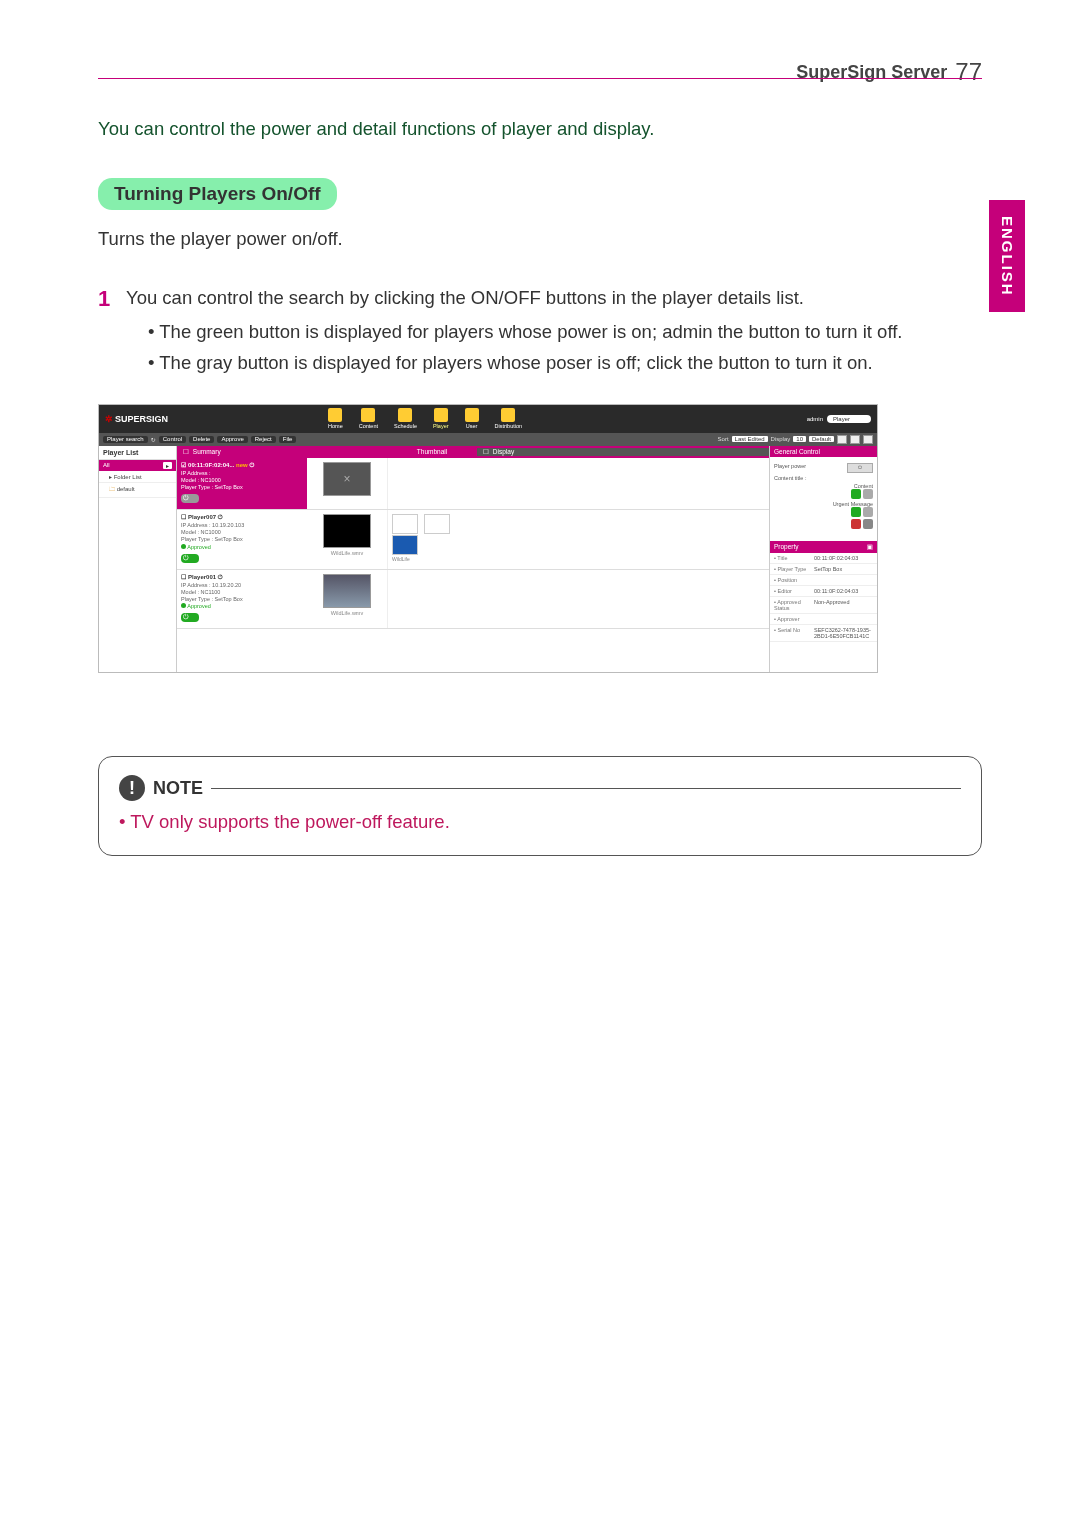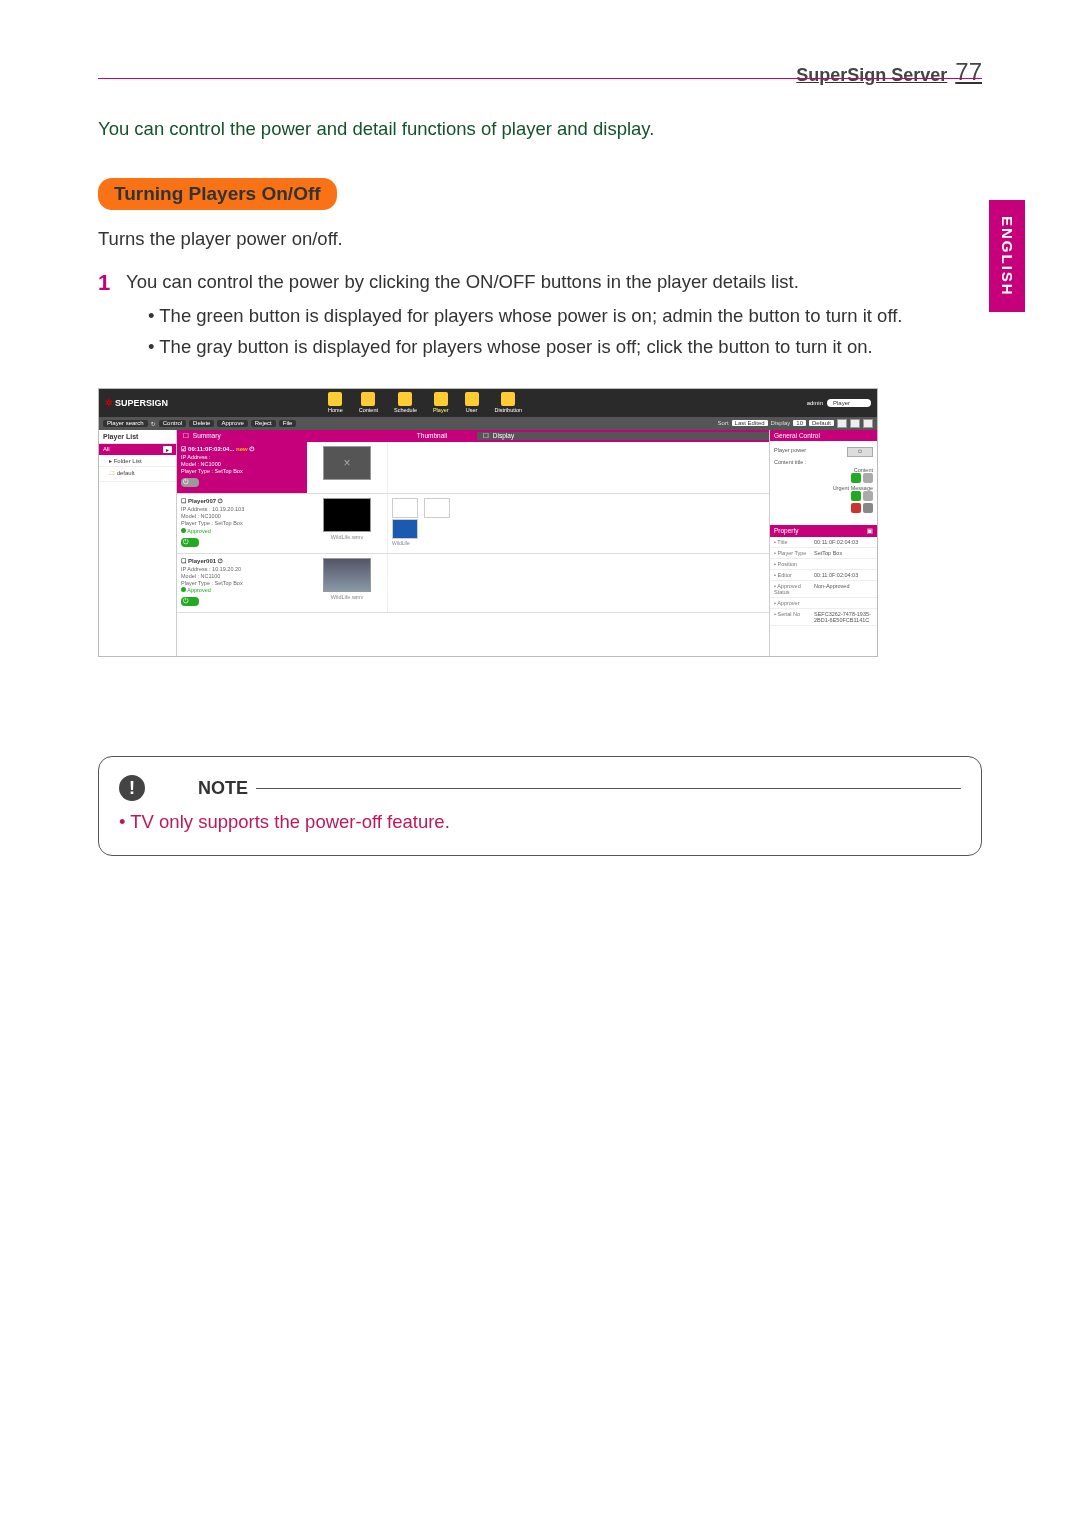--- a/index.html
+++ b/index.html
@@ -21,23 +21,22 @@
       left: 98px;
       right: 98px;
       height: 1px;
       background: #c5007a;
     }
     .header-right {
       position: absolute;
       top: 58px;
       right: 98px;
       display: flex;
-      align-items: flex-end;
+      align-items: center;
       gap: 8px;
-      text-decoration: underline;
     }
     .header-label {
       font-size: 18px;
       font-weight: bold;
       color: #444;
     }
     .page-number {
       font-size: 24px;
       color: #444;
     }
@@ -70,32 +69,32 @@
       color: #222;
       margin-bottom: 14px;
     }
     .intro {
       font-size: 18.5px;
       color: #14532d;
       margin-bottom: 38px;
     }
     .h2 {
       display: inline-block;
-      background: #f97316;
+      background: #86efac;
       border-radius: 14px;
       padding: 5px 16px;
       font-size: 19px;
       font-weight: bold;
       color: #333;
       margin-bottom: 18px;
     }
     .sub {
       font-size: 18.5px;
       color: #333;
-      margin-bottom: 20px;
+      margin-bottom: 36px;
     }
     .step {
       display: flex;
       margin-bottom: 8px;
     }
     .step-num {
       color: #c5007a;
       font-size: 22px;
       font-weight: bold;
       width: 28px;
@@ -328,21 +327,21 @@
       display:flex;
       align-items:center;
       gap:8px;
       margin-bottom:10px;
     }
     .note-icon {
       width:26px; height:26px; border-radius:50%; background:#444; color:#fff;
       display:flex; align-items:center; justify-content:center;
       font-size:18px; font-weight:bold;
     }
-    .note-label { font-size:18px; font-weight:bold; color:#333;margin-left:45px;}
+    .note-label { font-size:18px; font-weight:bold; color:#333;}
     .note-hr { flex:1; height:1px; background:#555;}
     .note-text { font-size:18.5px; color:#be185d;}
   </style>
 </head>
 <body>
 
 <div class="header-right">
   <span class="header-label">SuperSign Server</span>
   <span class="page-number">77</span>
 </div>
@@ -351,21 +350,21 @@
 <div class="lang-tab">ENGLISH</div>
 
 <div class="content">
   <div class="intro">You can control the power and detail functions of player and display.</div>
 
   <div class="h2">Turning Players On/Off</div>
   <div class="sub">Turns the player power on/off.</div>
 
   <div class="step">
     <div class="step-num">1</div>
-    <div class="step-text">You can control the power by clicking the ON/OFF buttons in the player details list.</div>
+    <div class="step-text">You can control the search by clicking the ON/OFF buttons in the player details list.</div>
   </div>
   <div class="bullets">
     <div class="bullet">The green button is displayed for players whose power is on; admin the button to turn it off.</div>
     <div class="bullet">The gray button is displayed for players whose poser is off; click the button to turn it on.</div>
   </div>
 
   
   <div class="screenshot-wrap">
     <div class="ss-top">
       <span class="ss-logo"><span class="gear">✲</span> <span>SUPERSIGN</span></span>

